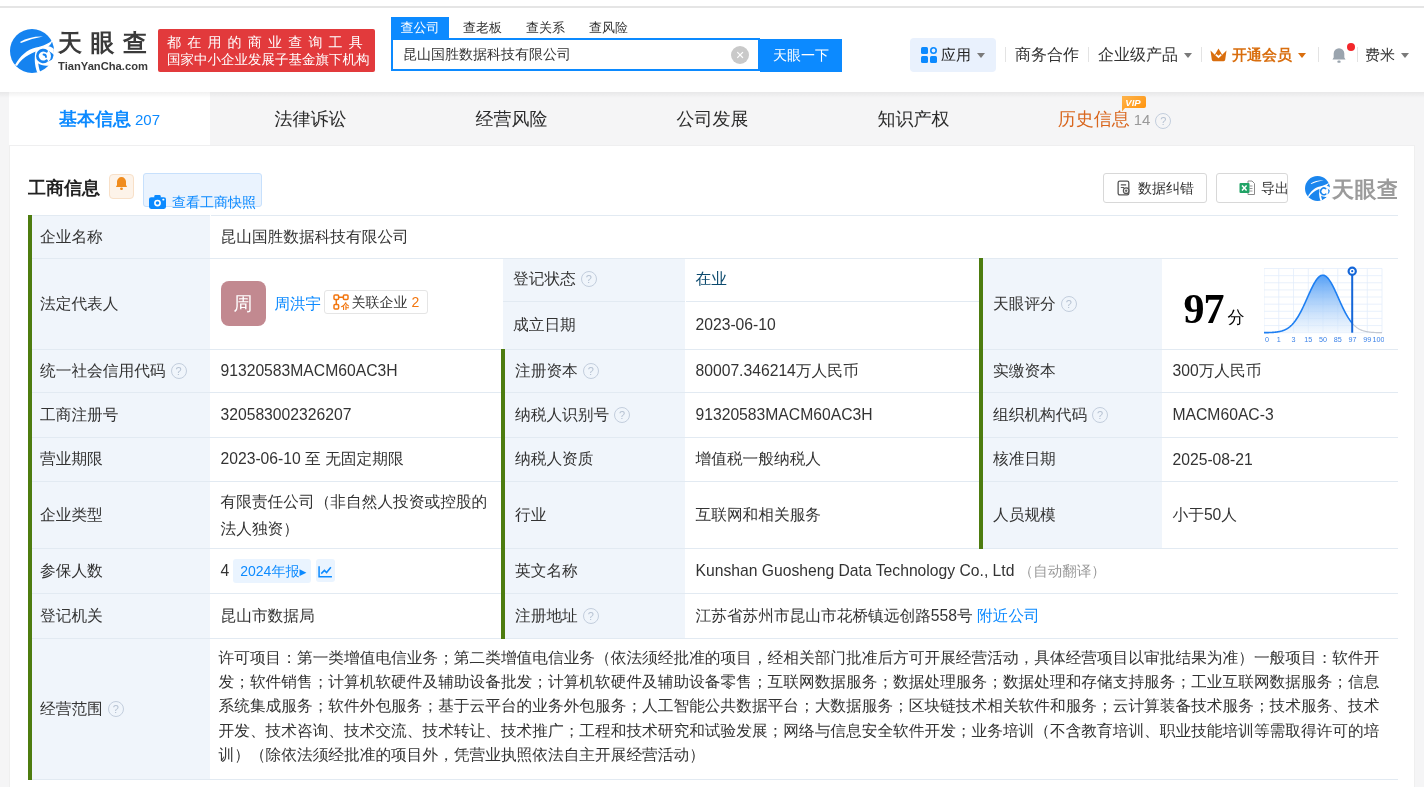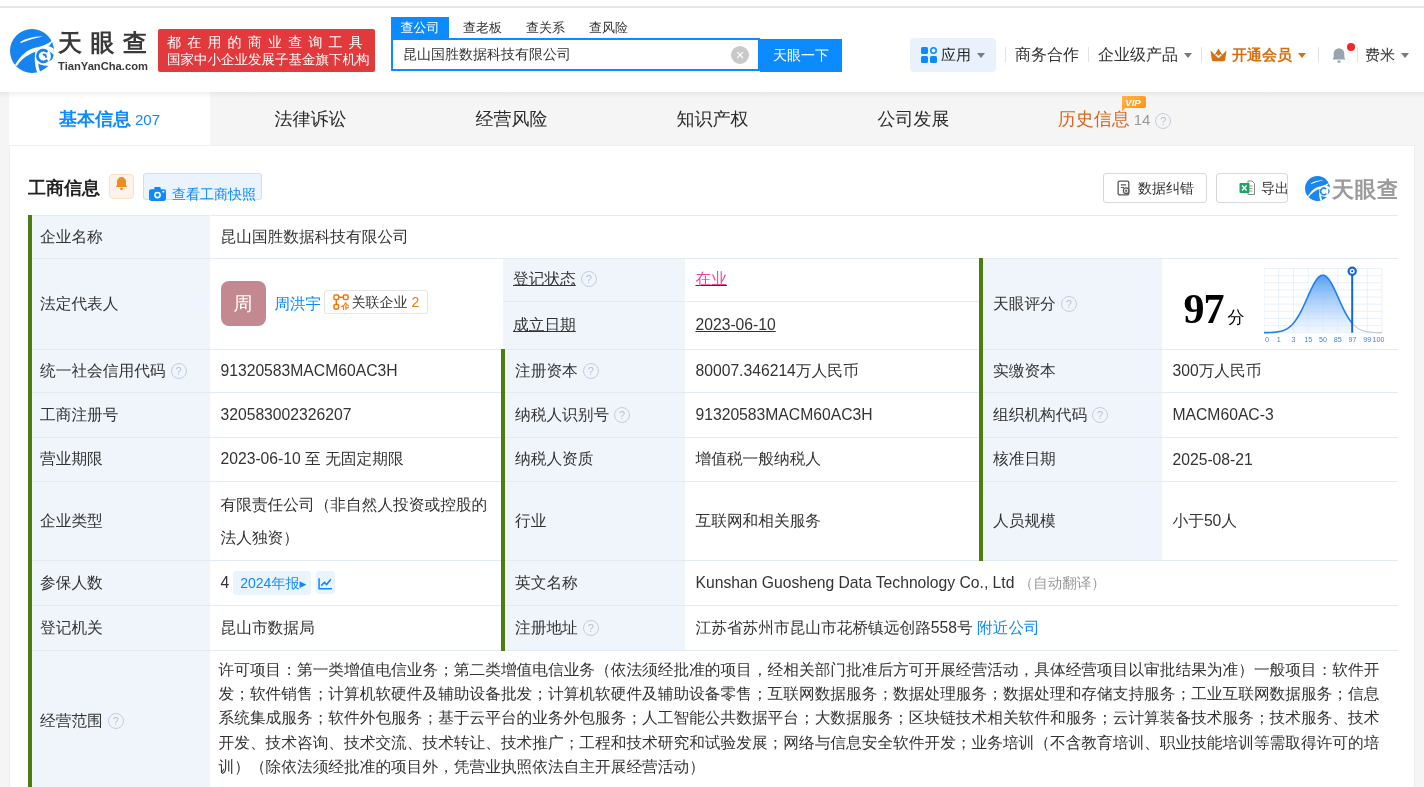--- a/index.html
+++ b/index.html
@@ -27,21 +27,21 @@
 
 #tabbar { left:0; top:92px; width:1424px; height:54px; background:#f5f5f6; display:flex; padding:0 9px; }
 #tabbar .tab { width:201px; text-align:center; line-height:54px; font-size:18px; color:#2b2b2b; position:relative; }
 #tabbar .tab.active { background:#fff; color:#0c8aff; font-weight:bold; }
 #tabbar .cnt { font-size:15px; color:#999; font-weight:normal; margin-left:4px; }
 #tabbar .tab.active .cnt { color:#0c8aff; }
 
 
 #secttl { left:28px; top:176px; font-size:18px; font-weight:bold; color:#222; }
 #bellbtn { left:109px; top:174px; width:25px; height:25px; background:#fdf3e9; border:1px solid #f8e0c8; border-radius:4px; text-align:center; line-height:21px; }
-#snapbtn { left:143px; top:173px; height:27px; background:#eaf3fe; border:1px solid #c7e0fc; border-radius:3px; color:#0c8aff; font-size:14px; line-height:25px; padding:8px 5px; }
+#snapbtn { left:143px; top:173px; height:27px; background:#eaf3fe; border:1px solid #c7e0fc; border-radius:3px; color:#0c8aff; font-size:14px; line-height:25px; padding:16px 5px; }
 .rbtn { position:absolute; top:173px; height:30px; border:1px solid #d8d8d8; border-radius:3px; background:#fff; font-size:14px; color:#333; line-height:28px; padding:0 12px; }
 
 
 #tbl { left:28px; top:215px; width:1368px; border-collapse:collapse; table-layout:fixed; }
 #tbl td { border-top:1px solid #e2eaf2; border-bottom:1px solid #e2eaf2; font-size:15.7px; color:#333; padding:6px 10px; vertical-align:middle; }
 #tbl td.lbl { background:#f0f5fb; border-left:4px solid #4d7c0f; border-right:1px solid #fff; }
 .qm { display:inline-block; width:16px; height:16px; border:1px solid #c3cedd; border-radius:50%; color:#b6c2d2; font-size:11px; line-height:14px; text-align:center; margin-left:5px; vertical-align:1px; }
 a.blue { color:#0c8aff; text-decoration:none; }
 #tbl td:first-child { padding-left:8px; }
 .gray { color:#999; }
@@ -102,22 +102,22 @@
   <rect x="9" y="17" width="4" height="3" rx="1.5" fill="#9aa4ae"></rect>
 </svg>
 <div class="abs" style="left:1346.5px;top:42.5px;width:8px;height:8px;border-radius:50%;background:#f3272b;"></div>
 <div class="hsep" style="left:1357px;"></div>
 <div class="hlink" style="left:1365px;font-size:15px;">费米<span class="caret"></span></div>
 
 <div id="tabbar" class="abs">
   <div class="tab active">基本信息<span class="cnt">207</span></div>
   <div class="tab">法律诉讼</div>
   <div class="tab">经营风险</div>
+  <div class="tab">公司发展</div>
   <div class="tab">知识产权</div>
-  <div class="tab">公司发展</div>
   <div class="tab" style="color:#d9661d;">历史信息<span class="cnt">14</span><span class="qm" style="vertical-align:0;">?</span>
     <svg class="abs" style="left:106px;top:3.5px;" width="26" height="16" viewBox="0 0 26 16">
         <defs>
           <linearGradient id="vg" x1="0" y1="0" x2="1" y2="1">
             <stop offset="0" stop-color="#ffb54d"></stop>
             <stop offset="1" stop-color="#ff8f05"></stop>
           </linearGradient>
         </defs>
         <path d="M2 0 h22 a2 2 0 0 1 2 2 v8 a2 2 0 0 1 -2 2 h-19 l-3 3.5 z" fill="url(#vg)"></path>
         <text x="13" y="9.8" font-size="9.5" font-weight="bold" font-style="italic" fill="#fff" text-anchor="middle">VIP</text>
@@ -192,30 +192,30 @@
     <svg width="16" height="16" viewBox="0 0 16 16" style="vertical-align:-3px;margin-right:3px;">
               <g fill="none" stroke="#f2760f" stroke-width="1.5">
                 <rect x="1" y="1" width="4.6" height="4.6" rx="1"></rect>
                 <rect x="10.4" y="1" width="4.6" height="4.6" rx="1"></rect>
                 <rect x="1" y="10.4" width="4.6" height="4.6" rx="1"></rect>
                 <path d="M5.6 3.3 h4.8 M3.3 5.6 v4.8"></path>
               </g>
               <text x="8" y="15.5" font-size="9.5" font-weight="bold" fill="#f2760f">企</text>
             </svg>关联企业 <span style="color:#f2760f;">2</span></div>
   </td>
-  <td colspan="2" style="padding:0;vertical-align:top;text-decoration:underline;">
+  <td colspan="2" style="padding:0;vertical-align:top;">
     <table style="border-collapse:collapse;width:100%;table-layout:fixed;">
     <colgroup>
               <col style="width:182px">
               <col style="width:296px">
             </colgroup>
     <tbody>
               <tr style="height:42px;">
                 <td class="lbl" style="border:none;border-right:1px solid #fff;font-size:15.7px;padding:6px 10px;">登记状态<span class="qm">?</span></td>
-                <td style="border:none;font-size:15.7px;padding:6px 10px;"><a style="color:#ec4899;">在业</a></td>
+                <td style="border:none;font-size:15.7px;padding:6px 10px;"><a style="color:#0c4a6e;">在业</a></td>
               </tr>
     <tr style="height:48px;">
                 <td class="lbl" style="border:none;border-top:1px solid #e2eaf2;border-right:1px solid #fff;font-size:15.7px;padding:6px 10px;">成立日期</td>
                 <td style="border:none;border-top:1px solid #e2eaf2;font-size:15.7px;padding:6px 10px;">2023-06-10</td>
               </tr>
     </tbody>
           </table>
   </td>
   <td class="lbl">天眼评分<span class="qm">?</span></td>
   <td style="padding:0;position:relative;">
@@ -268,21 +268,21 @@
 <tr style="height:44px;">
         <td class="lbl">营业期限</td>
         <td>2023-06-10 至 无固定期限</td>
         <td class="lbl">纳税人资质</td>
         <td>增值税一般纳税人</td>
         <td class="lbl">核准日期</td>
         <td>2025-08-21</td>
       </tr>
 <tr style="height:66px;">
         <td class="lbl">企业类型</td>
-        <td style="line-height:33px;">有限责任公司（非自然人投资或控股的<br>法人独资）</td>
+        <td style="line-height:27px;">有限责任公司（非自然人投资或控股的<br>法人独资）</td>
         <td class="lbl">行业</td>
         <td>互联网和相关服务</td>
         <td class="lbl">人员规模</td>
         <td>小于50人</td>
       </tr>
 <tr style="height:45px;">
         <td class="lbl">参保人数</td>
         <td>4<span style="background:#eaf4ff;color:#0c8aff;border-radius:3px;padding:4px 5px 4px 7px;font-size:14px;margin-left:4px;">2024年报<span style="font-size:9px;vertical-align:1px;">▶</span></span><span style="background:#eaf4ff;border-radius:3px;padding:3px 2px;margin-left:5px;"><svg width="15" height="13" viewBox="0 0 14 12" style="vertical-align:-2px;">
               <path d="M1 1 v10 h12" stroke="#0c8aff" stroke-width="1.4" fill="none"></path>
               <path d="M3 8 l3-3 2 2 4-5" stroke="#0c8aff" stroke-width="1.4" fill="none"></path>

